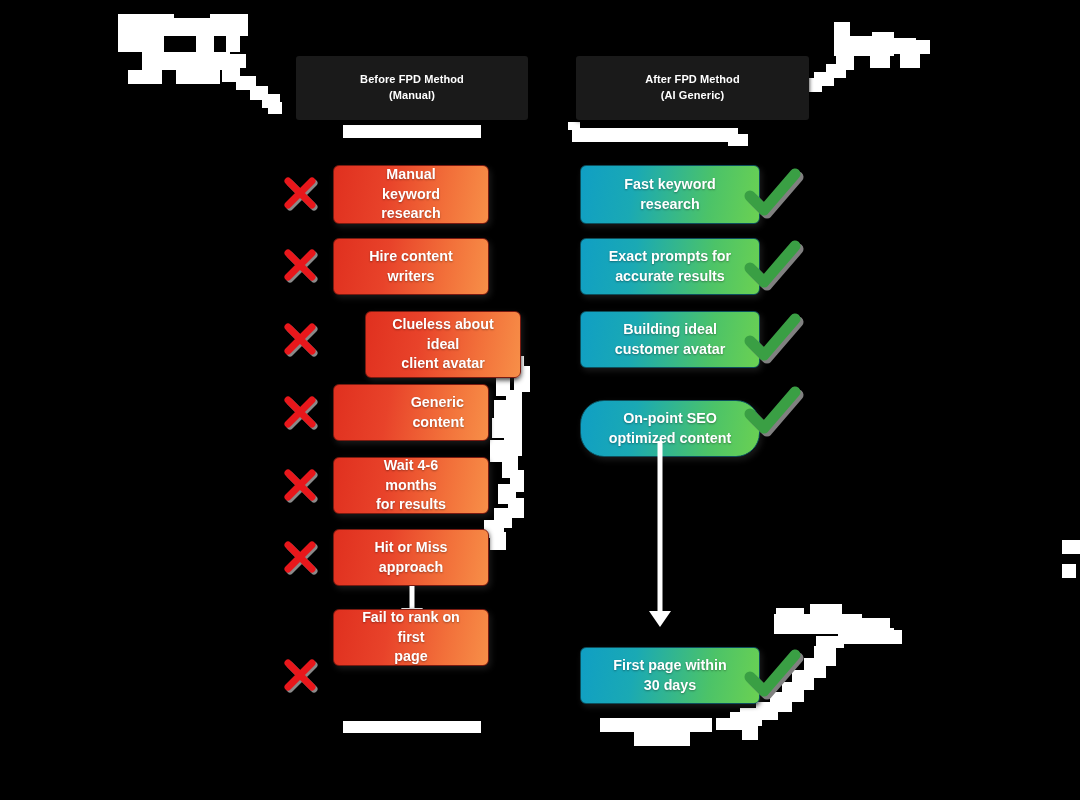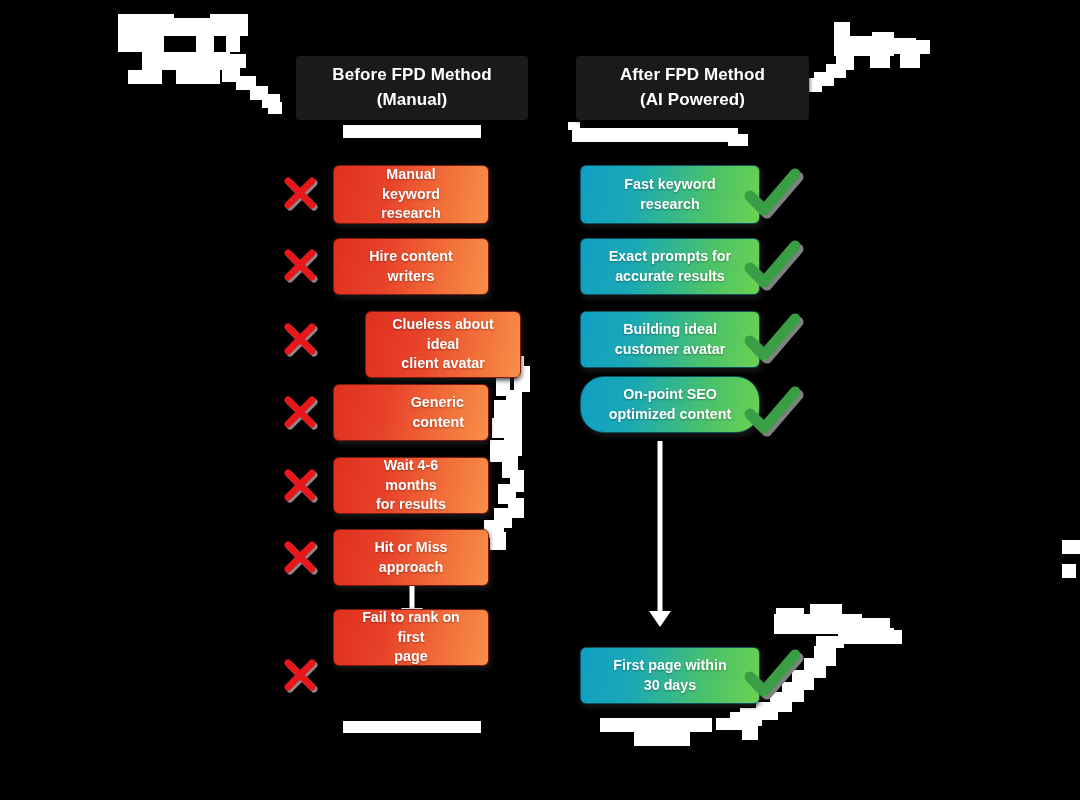--- a/index.html
+++ b/index.html
@@ -28,21 +28,21 @@
   .col-header {
     position: absolute;
     background: #1a1a1a;
     border-radius: 3px;
     display: flex;
     align-items: center;
     justify-content: center;
     text-align: center;
     color: #ffffff;
     font-weight: bold;
-    font-size: 17px;
+    font-size: 11px;
     line-height: 1.45;
     letter-spacing: 0.1px;
     box-shadow: 0 1px 4px rgba(0,0,0,0.9);
   }
   .col-header .hdr-inner { width: 100%; }
 
   #header-before { left: 296px; top: 56px; width: 232px; height: 64px; }
   #header-after  { left: 576px; top: 56px; width: 233px; height: 64px; }
 
   
@@ -238,21 +238,21 @@
   <div class="col-header" id="header-before">
     <div class="hdr-inner">
       <div>Before FPD Method</div>
       <div>(Manual)</div>
     </div>
   </div>
 
   <div class="col-header" id="header-after">
     <div class="hdr-inner">
       <div>After FPD Method</div>
-      <div>(AI Powered)</div>
+      <div>(AI Generic)</div>
     </div>
   </div>
 
   <div class="mark mark-x" style="top:172px;">
     <svg viewBox="0 0 44 44">
         <g>
           <path d="M10 9 L34 33 M34 9 L10 33" stroke="#8a8a8a" stroke-width="7" stroke-linecap="round" transform="translate(2,2)"></path>
           <path d="M10 9 L34 33 M34 9 L10 33" stroke="#e8171b" stroke-width="7" stroke-linecap="round"></path>
         </g>
       </svg>
@@ -343,21 +343,21 @@
           <path d="M10 9 L34 33 M34 9 L10 33" stroke="#e8171b" stroke-width="7" stroke-linecap="round"></path>
         </g>
       </svg>
   </div>
   <div class="box box-left" style="top:384px; height:57px;text-align:right;">
     <div>
       <div>Generic content</div>
       <div></div>
     </div>
   </div>
-  <div class="box box-right" style="top:376px; height:57px;border-radius:24px;">
+  <div class="box box-right" style="top:400px; height:57px;border-radius:24px;">
     <div>
       <div>On-point SEO</div>
       <div>optimized content</div>
     </div>
   </div>
   <div class="mark mark-check" style="top:384px;">
     <svg viewBox="0 0 62 56">
         <g>
           <path d="M8 30 L22 44 L53 8" stroke="#808080" stroke-width="11" fill="none" stroke-linecap="round" stroke-linejoin="round" transform="translate(3,3)"></path>
           <path d="M8 30 L22 44 L53 8" stroke="#3a9f44" stroke-width="11" fill="none" stroke-linecap="round" stroke-linejoin="round"></path>

